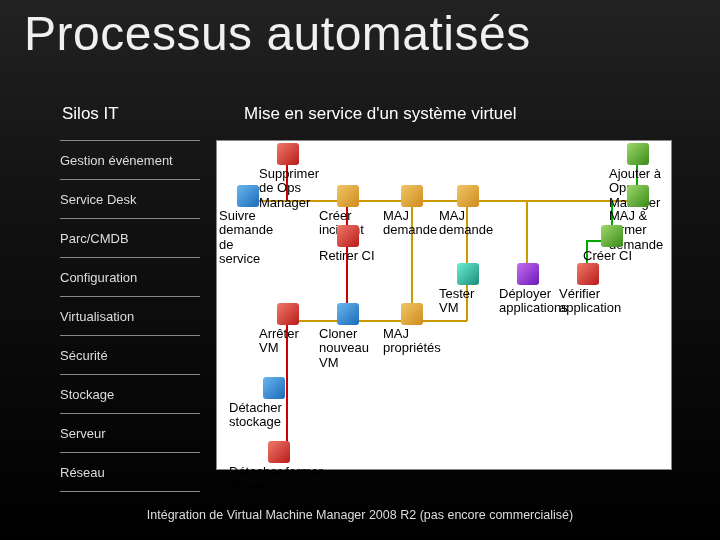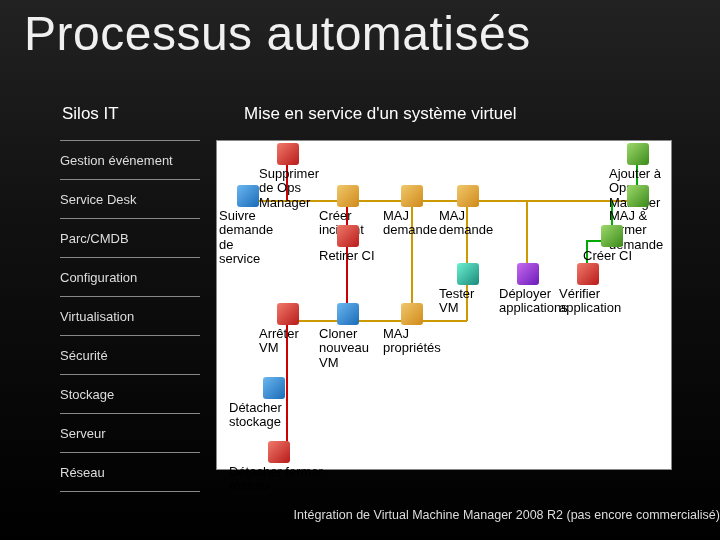--- a/index.html
+++ b/index.html
@@ -11,21 +11,21 @@
   .row:first-child{border-top:1px solid #888}
   .panel{position:absolute;left:216px;top:140px;width:454px;height:328px;background:#fff;border:1px solid #888}
   .node{position:absolute;width:58px;font-size:13px;color:#000;line-height:1.1}
   .node .ico{width:22px;height:22px;margin:0 auto 2px;border-radius:3px;position:relative}
   .i-blue{background:linear-gradient(135deg,#6bb7f0,#1a6bb8)}
   .i-green{background:linear-gradient(135deg,#9ed96b,#3a8a1a)}
   .i-red{background:linear-gradient(135deg,#f07a6b,#b81a1a)}
   .i-orange{background:linear-gradient(135deg,#f0c76b,#d08a1a)}
   .i-purple{background:linear-gradient(135deg,#c76bf0,#6b1ab8)}
   .i-teal{background:linear-gradient(135deg,#6bf0d0,#1a8a7a)}
-  .footer{position:absolute;left:0;right:0;bottom:18px;text-align:right;font-size:12.5px;color:#ddd}
+  .footer{position:absolute;left:0;right:0;bottom:18px;text-align:center;font-size:12.5px;color:#ddd}
   svg.conn{position:absolute;left:0;top:0;width:454px;height:328px;pointer-events:none}
 </style>
 </head>
 <body>
 <div class="slide">
 
 <div class="title">Processus automatisés</div>
 <div class="col-head" style="left:62px;top:104px">Silos IT</div>
 <div class="col-head" style="left:244px;top:104px">Mise en service d'un système virtuel</div>
 

